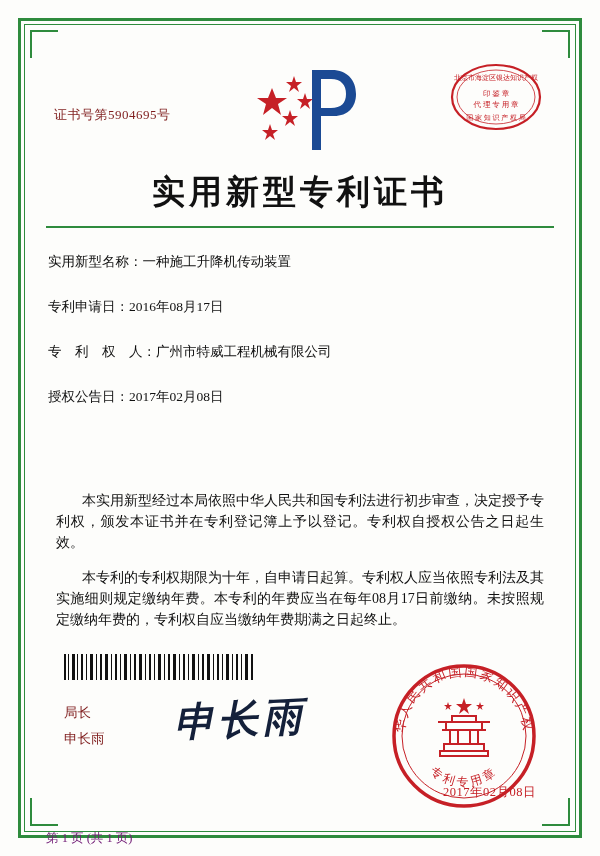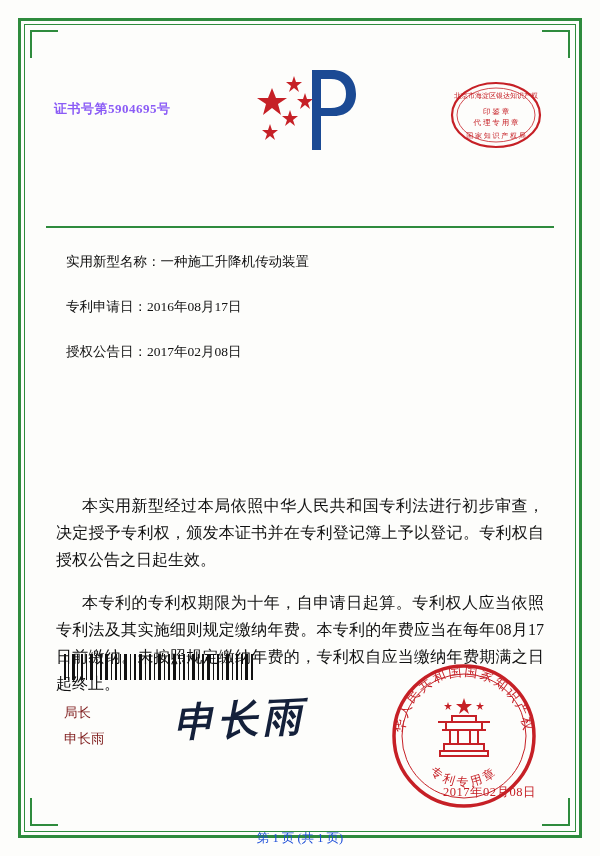--- a/index.html
+++ b/index.html
@@ -55,43 +55,42 @@
     left: 46px;
     top: 44px;
     width: 508px;
     height: 768px;
   }
 
   
   .cert-no {
     position: absolute;
     left: 8px;
-    top: 56px;
+    top: 62px;
     font-size: 13px;
     letter-spacing: 0.5px;
-    color: #8b5cf6;
+    color: #7f1d1d;
     white-space: nowrap;
-    font-weight: bold;
   }
 
   
   .logo {
     position: absolute;
     left: 204px;
     top: 22px;
     width: 110px;
     height: 88px;
   }
   .logo svg { display: block; }
 
   
   .seal-top {
     position: absolute;
     right: 10px;
-    top: 36px;
+    top: 18px;
     width: 96px;
     height: 70px;
   }
 
   .title {
     position: absolute;
     left: 0;
     top: 126px;
     width: 508px;
     text-align: center;
@@ -107,21 +106,21 @@
     left: 0;
     top: 182px;
     width: 508px;
     height: 2px;
     background: #2e8b3d;
   }
 
   
   .fields {
     position: absolute;
-    left: 20px;
+    left: 2px;
     top: 208px;
     width: 488px;
   }
   .field {
     font-size: 13.5px;
     line-height: 20px;
     color: #111;
     margin-bottom: 25px;
     white-space: nowrap;
   }
@@ -133,22 +132,22 @@
   }
 
   
   .paras {
     position: absolute;
     left: 10px;
     top: 432px;
     width: 488px;
   }
   .para {
-    font-size: 16px;
-    line-height: 27px;
+    font-size: 14px;
+    line-height: 21px;
     text-indent: 26px;
     text-align: justify;
     color: #111;
     margin-bottom: 2px;
   }
 
   
   .barcode {
     position: absolute;
     left: 18px;
@@ -195,23 +194,22 @@
     font-size: 12.5px;
     color: #c62026;
     letter-spacing: 0.5px;
   }
 
   .page-num {
     position: absolute;
     left: 0;
     top: 786px;
     width: 508px;
-    text-align: center;
     font-size: 12.5px;
-    color: #1d4ed8;
+    color: #701a75;
   }
 </style>
 </head>
 <body>
 
 <div class="page">
 
   <div class="frame-outer"></div>
   <div class="frame-inner"></div>
   <div class="corner tl"></div>
@@ -242,28 +240,32 @@
       <svg width="96" height="70" viewBox="0 0 96 70" xmlns="http://www.w3.org/2000/svg">
         <ellipse cx="48" cy="35" rx="44" ry="32" fill="none" stroke="#c62026" stroke-width="2.2"></ellipse>
         <ellipse cx="48" cy="35" rx="39" ry="27" fill="none" stroke="#c62026" stroke-width="0.8"></ellipse>
         <text x="48" y="18" font-size="7" fill="#c62026" text-anchor="middle" font-family="Liberation Serif, serif">北京市海淀区银达知识产权</text>
         <text x="48" y="34" font-size="7.5" fill="#c62026" text-anchor="middle" font-family="Liberation Serif, serif">印 鉴 章</text>
         <text x="48" y="45" font-size="7.5" fill="#c62026" text-anchor="middle" font-family="Liberation Serif, serif">代 理 专 用 章</text>
         <text x="48" y="58" font-size="7" fill="#c62026" text-anchor="middle" font-family="Liberation Serif, serif">国 家 知 识 产 权 局</text>
       </svg>
     </div>
 
+    <div class="title">实用新型专利证书</div>
     <div class="title-rule"></div>
 
     <div class="fields">
       <div class="field">
         <span class="lbl">实用新型名称：</span><span class="val">一种施工升降机传动装置</span>
       </div>
       <div class="field">
         <span class="lbl">专利申请日：</span><span class="val">2016年08月17日</span>
+      </div>
+      <div class="field">
+        <span class="lbl">专　利　权　人：</span><span class="val">广州市特威工程机械有限公司</span>
       </div>
       <div class="field">
         <span class="lbl">授权公告日：</span><span class="val">2017年02月08日</span>
       </div>
     </div>
 
     <div class="paras">
       <p class="para">本实用新型经过本局依照中华人民共和国专利法进行初步审查，决定授予专利权，颁发本证书并在专利登记簿上予以登记。专利权自授权公告之日起生效。</p>
       <p class="para">本专利的专利权期限为十年，自申请日起算。专利权人应当依照专利法及其实施细则规定缴纳年费。本专利的年费应当在每年08月17日前缴纳。未按照规定缴纳年费的，专利权自应当缴纳年费期满之日起终止。</p>
     </div>

